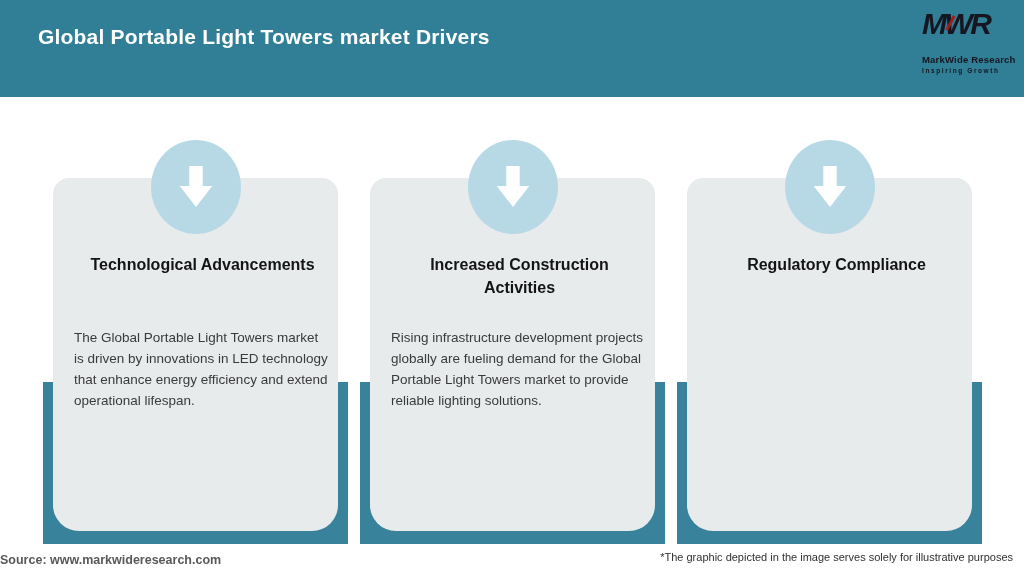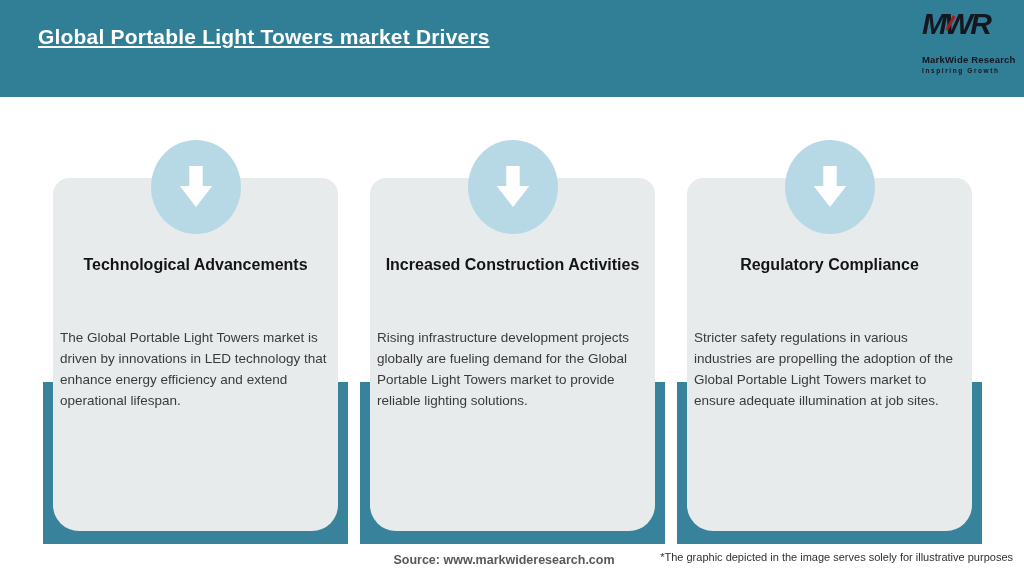--- a/index.html
+++ b/index.html
@@ -22,21 +22,20 @@
     background: #317F96;
   }
   .header-title {
     position: absolute;
     left: 38px; top: 25px;
     font-size: 21px;
     font-weight: bold;
     letter-spacing: 0.2px;
     color: #ffffff;
     white-space: nowrap;
-    text-decoration: underline;
   }
   .logo {
     position: absolute;
     right: 2px; top: 10px;
     width: 100px;
     text-align: left;
     color: #15161F;
   }
   .logo-mono-wrap { position: relative; display: inline-block; }
   .logo-mono {
@@ -86,20 +85,21 @@
     width: 305px; height: 162px;
     background: #38839B;
     z-index: 1;
   }
   .card {
     position: absolute;
     inset: 0;
     background: #E8EBEC;
     border-radius: 16px 16px 26px 26px;
     z-index: 2;
+    padding-left: 14px;
   }
   .icon-circle {
     position: absolute;
     top: -38px;
     left: 50%;
     transform: translateX(-50%);
     width: 90px; height: 94px;
     border-radius: 50%;
     background: #B7D9E6;
     z-index: 3;
@@ -123,21 +123,21 @@
     color: #3A3A3A;
     text-align: left;
   }
 
   
   .source {
     position: absolute;
     left: 0; top: 553px;
     width: 1024px;
     padding-right: 16px;
-    text-align: center;
+    text-align: left;
     font-size: 12.5px;
     font-weight: bold;
     color: #595959;
   }
   .disclaimer {
     position: absolute;
     right: 11px; top: 551px;
     font-size: 11px;
     color: #303030;
     white-space: nowrap;
@@ -183,21 +183,20 @@
       <svg width="44" height="48" viewBox="0 0 46 50" aria-hidden="true">
         <path d="M16 3 H30 V24 H40 L23 46 L6 24 H16 Z" fill="#ffffff"></path>
       </svg>
     </div>
   </section>
 
   <section class="card-group g3">
     <div class="tray"></div>
     <div class="card">
       <h2 class="card-title">Regulatory Compliance</h2>
-      <p class="card-body">Stricter safety regulations in various industries are propelling the adoption of the Global Portable Light Towers market to ensure adequate illumination at job sites.</p>
     </div>
     <div class="icon-circle">
       <svg width="44" height="48" viewBox="0 0 46 50" aria-hidden="true">
         <path d="M16 3 H30 V24 H40 L23 46 L6 24 H16 Z" fill="#ffffff"></path>
       </svg>
     </div>
   </section>
 
   <div class="source">Source: www.markwideresearch.com</div>
   <div class="disclaimer">*The graphic depicted in the image serves solely for illustrative purposes</div>

